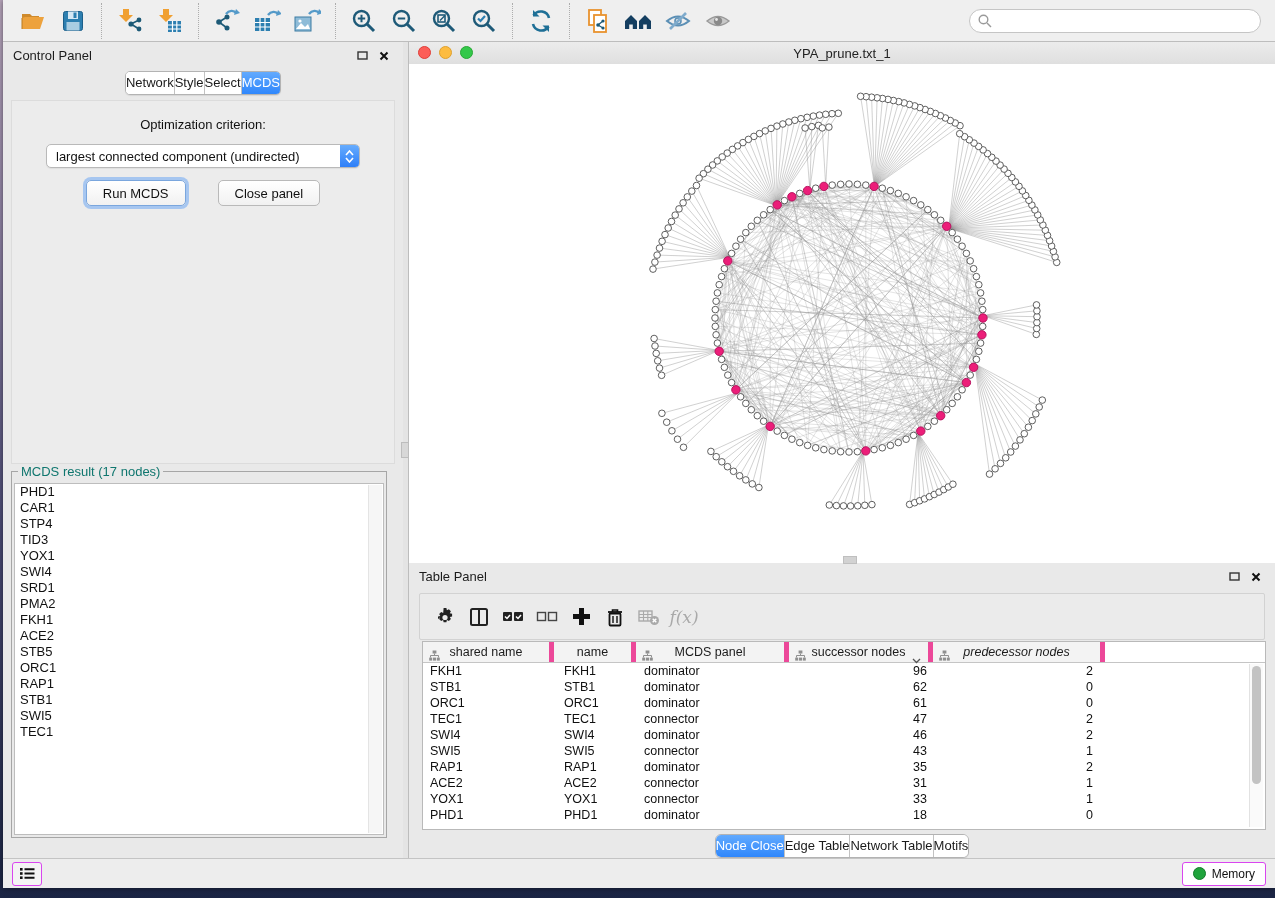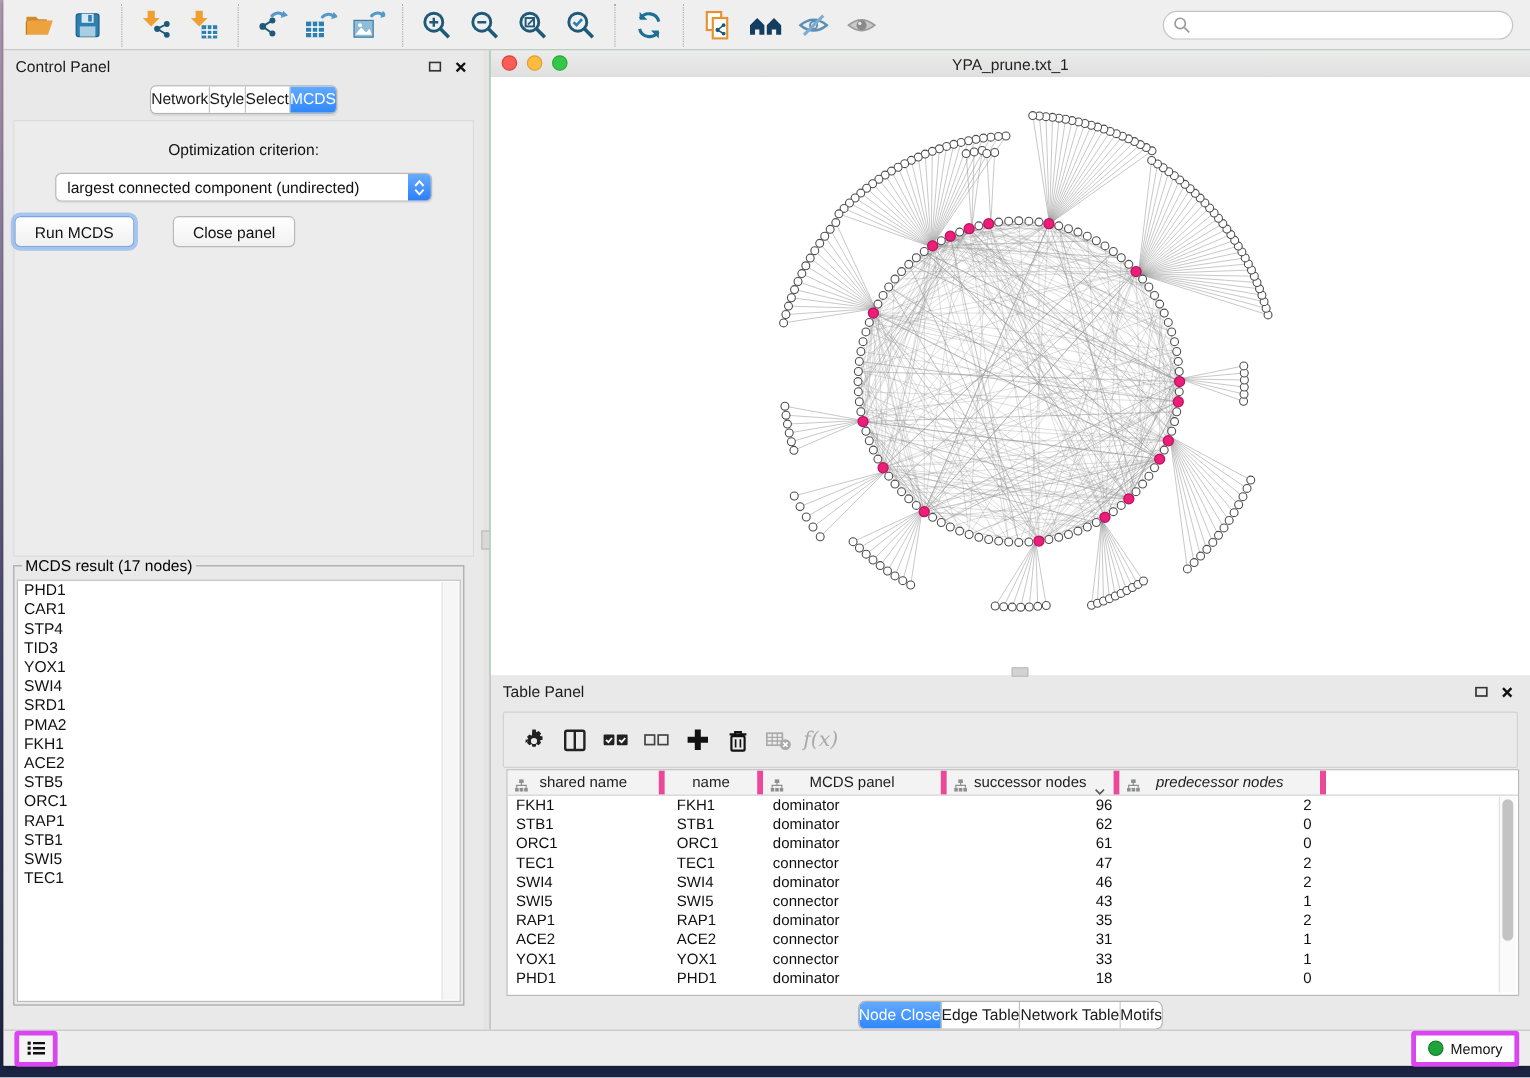--- a/index.html
+++ b/index.html
@@ -38,43 +38,43 @@
   .seg-tab.sel{background:linear-gradient(180deg,#62aafe,#2f87fc);color:#fff;}
   .cp-content{position:absolute;left:8px;right:8px;top:58px;height:362px;background:#ececec;
      border:1px solid #dcdcdc;}
   .opt-label{text-align:center;font-size:13px;color:#111;margin-top:16px;}
   .dropdown{position:relative;margin:12px auto 0;width:314px;height:24px;background:#fff;
      border:1px solid #b9b9b9;border-radius:5px;display:flex;align-items:center;box-sizing:border-box;
      box-shadow:0 1px 1px rgba(0,0,0,.06);}
   .dropdown .dd-text{flex:1;font-size:13px;color:#111;padding-left:9px;white-space:nowrap;overflow:hidden;}
   .dd-stepper{width:19px;align-self:stretch;background:linear-gradient(180deg,#66acfe,#2e7ff8);
      border-radius:0 4px 4px 0;display:flex;flex-direction:column;align-items:center;justify-content:center;gap:1px;}
-  .btn-row{display:flex;gap:32px;margin-top:12px;}
+  .btn-row{display:flex;justify-content:center;gap:32px;margin-top:12px;}
   .push-btn{height:24px;padding:0 16px;font-size:13px;color:#111;background:linear-gradient(180deg,#ffffff,#f1f1f1);
      border:1px solid #b9b9b9;border-radius:5px;display:flex;align-items:center;}
   .push-btn.focused{box-shadow:0 0 0 3px rgba(110,168,244,.55);border-color:#7aa6dd;}
   .mcds-box{position:absolute;left:8px;right:16px;top:422px;bottom:20px;margin:0;padding:2px;
      border:1px solid #a6a6a6;background:#e9e9e9;}
-  .mcds-box legend{font-size:13px;color:#000000;padding:0 3px;margin-left:4px;}
+  .mcds-box legend{font-size:13px;color:#0f766e;padding:0 3px;margin-left:4px;}
   .mcds-list{position:absolute;inset:2px 2px 2px 2px;top:4px;background:#fff;border:1px solid #bdbdbd;
      overflow:hidden;}
   .mcds-item{font-size:13px;line-height:16px;color:#111;padding-left:5px;}
   .mcds-scroll{position:absolute;top:1px;bottom:1px;right:1px;width:13px;background:#f6f6f6;
      border-left:1px solid #e4e4e4;}
 
   
   .vsplit{position:absolute;left:400px;top:42px;width:5px;bottom:30px;background:#e4e4e4;
      border-right:1px solid #a9a9a9;}
   .vsplit .handle{position:absolute;left:-2px;top:400px;width:8px;height:14px;background:#d8d8d8;
      border:1px solid #bdbdbd;}
   .hsplit-handle{position:absolute;left:434px;top:-7px;width:12px;height:6px;background:#d2d2d2;
      border:1px solid #bfbfbf;}
 
   
-  .network-frame{position:absolute;left:405px;top:42px;right:0;height:521px;background:#86efac;
+  .network-frame{position:absolute;left:405px;top:42px;right:0;height:521px;background:#fdba74;
      border-left:1px solid #bdbdbd;box-sizing:border-box;}
   .net-titlebar{height:22px;background:linear-gradient(180deg,#ececec,#dfdfdf);
      border-bottom:1px solid #c3c3c3;position:relative;display:flex;align-items:center;justify-content:center;}
   .net-title{font-size:13px;color:#222;}
   .lights{position:absolute;left:9px;top:4px;display:flex;gap:8px;}
   .light{width:13px;height:13px;border-radius:50%;box-sizing:border-box;}
   .light.red{background:#fc5d57;border:1px solid #df3e38;}
   .light.yellow{background:#fdbc40;border:1px solid #dea12f;}
   .light.green{background:#34c84a;border:1px solid #27a835;}
   .net-canvas{position:absolute;left:0;right:0;top:22px;bottom:0;background:#fff;}
@@ -101,21 +101,21 @@
   .td-num{text-align:right;}
   .td-c3{padding-right:6px;}.td-c4{padding-right:12px;}
   .tbl-scroll{position:absolute;right:2px;top:22px;bottom:2px;width:13px;background:#fafafa;
      border-left:1px solid #e2e2e2;}
   .tbl-thumb{position:absolute;left:2px;top:2px;width:9px;height:118px;background:#c3c3c3;border-radius:5px;}
   .tp-tabs-row{position:absolute;left:0;right:0;top:271px;display:flex;justify-content:center;}
 
   
   .status-bar{position:absolute;left:0;right:0;bottom:0;height:30px;background:#ededed;
      border-top:1px solid #c4c4c4;display:flex;align-items:center;padding:0 9px;box-sizing:border-box;}
-  .sb-btn{height:22px;background:#f4f4f4;border:4px solid #d946ef;border-radius:3px;
+  .sb-btn{height:22px;background:#f4f4f4;border:1px solid #d946ef;border-radius:3px;
      display:flex;align-items:center;justify-content:center;text-align:right;}
   .sb-list{width:28px;}
   .sb-spacer{flex:1;}
   .memory-btn{padding:0 10px;background:#fff;gap:6px;}
   .mem-dot{width:11px;height:11px;border-radius:50%;background:#1fa33c;border:1px solid #157a2b;}
   .memory-btn span{font-size:12px;color:#111;}
 </style>
 </head>
 <body>
 

